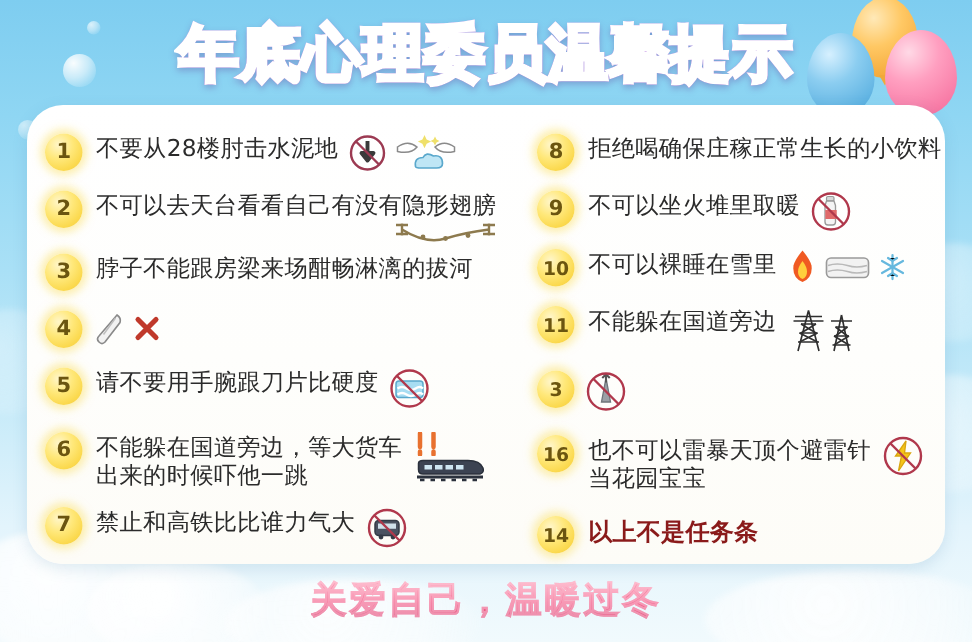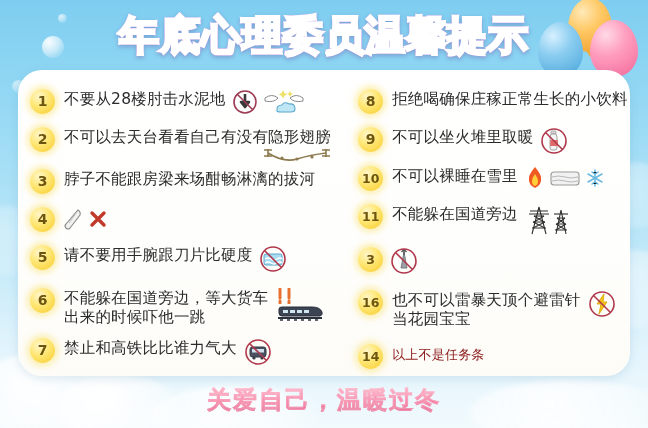--- a/index.html
+++ b/index.html
@@ -163,22 +163,22 @@
     color: #2b2b2b;
     font-family: "DejaVu Sans", "Liberation Sans", sans-serif;
     font-size: 15.5px;
     line-height: 19px;
     letter-spacing: .2px;
     white-space: pre-line;
     padding-top: 2px;
   }
   .item-text.accent {
     color: #8a1a1a;
-    font-weight: normal;
-    font-size: 13px;
+    font-weight: bold;
+    font-size: 16px;
   }
 
   .icons {
     margin-left: 7px;
     display: flex;
     align-items: center;
     gap: 4px;
     padding-top: 1px;
   }
   .icons svg { display: block; }

